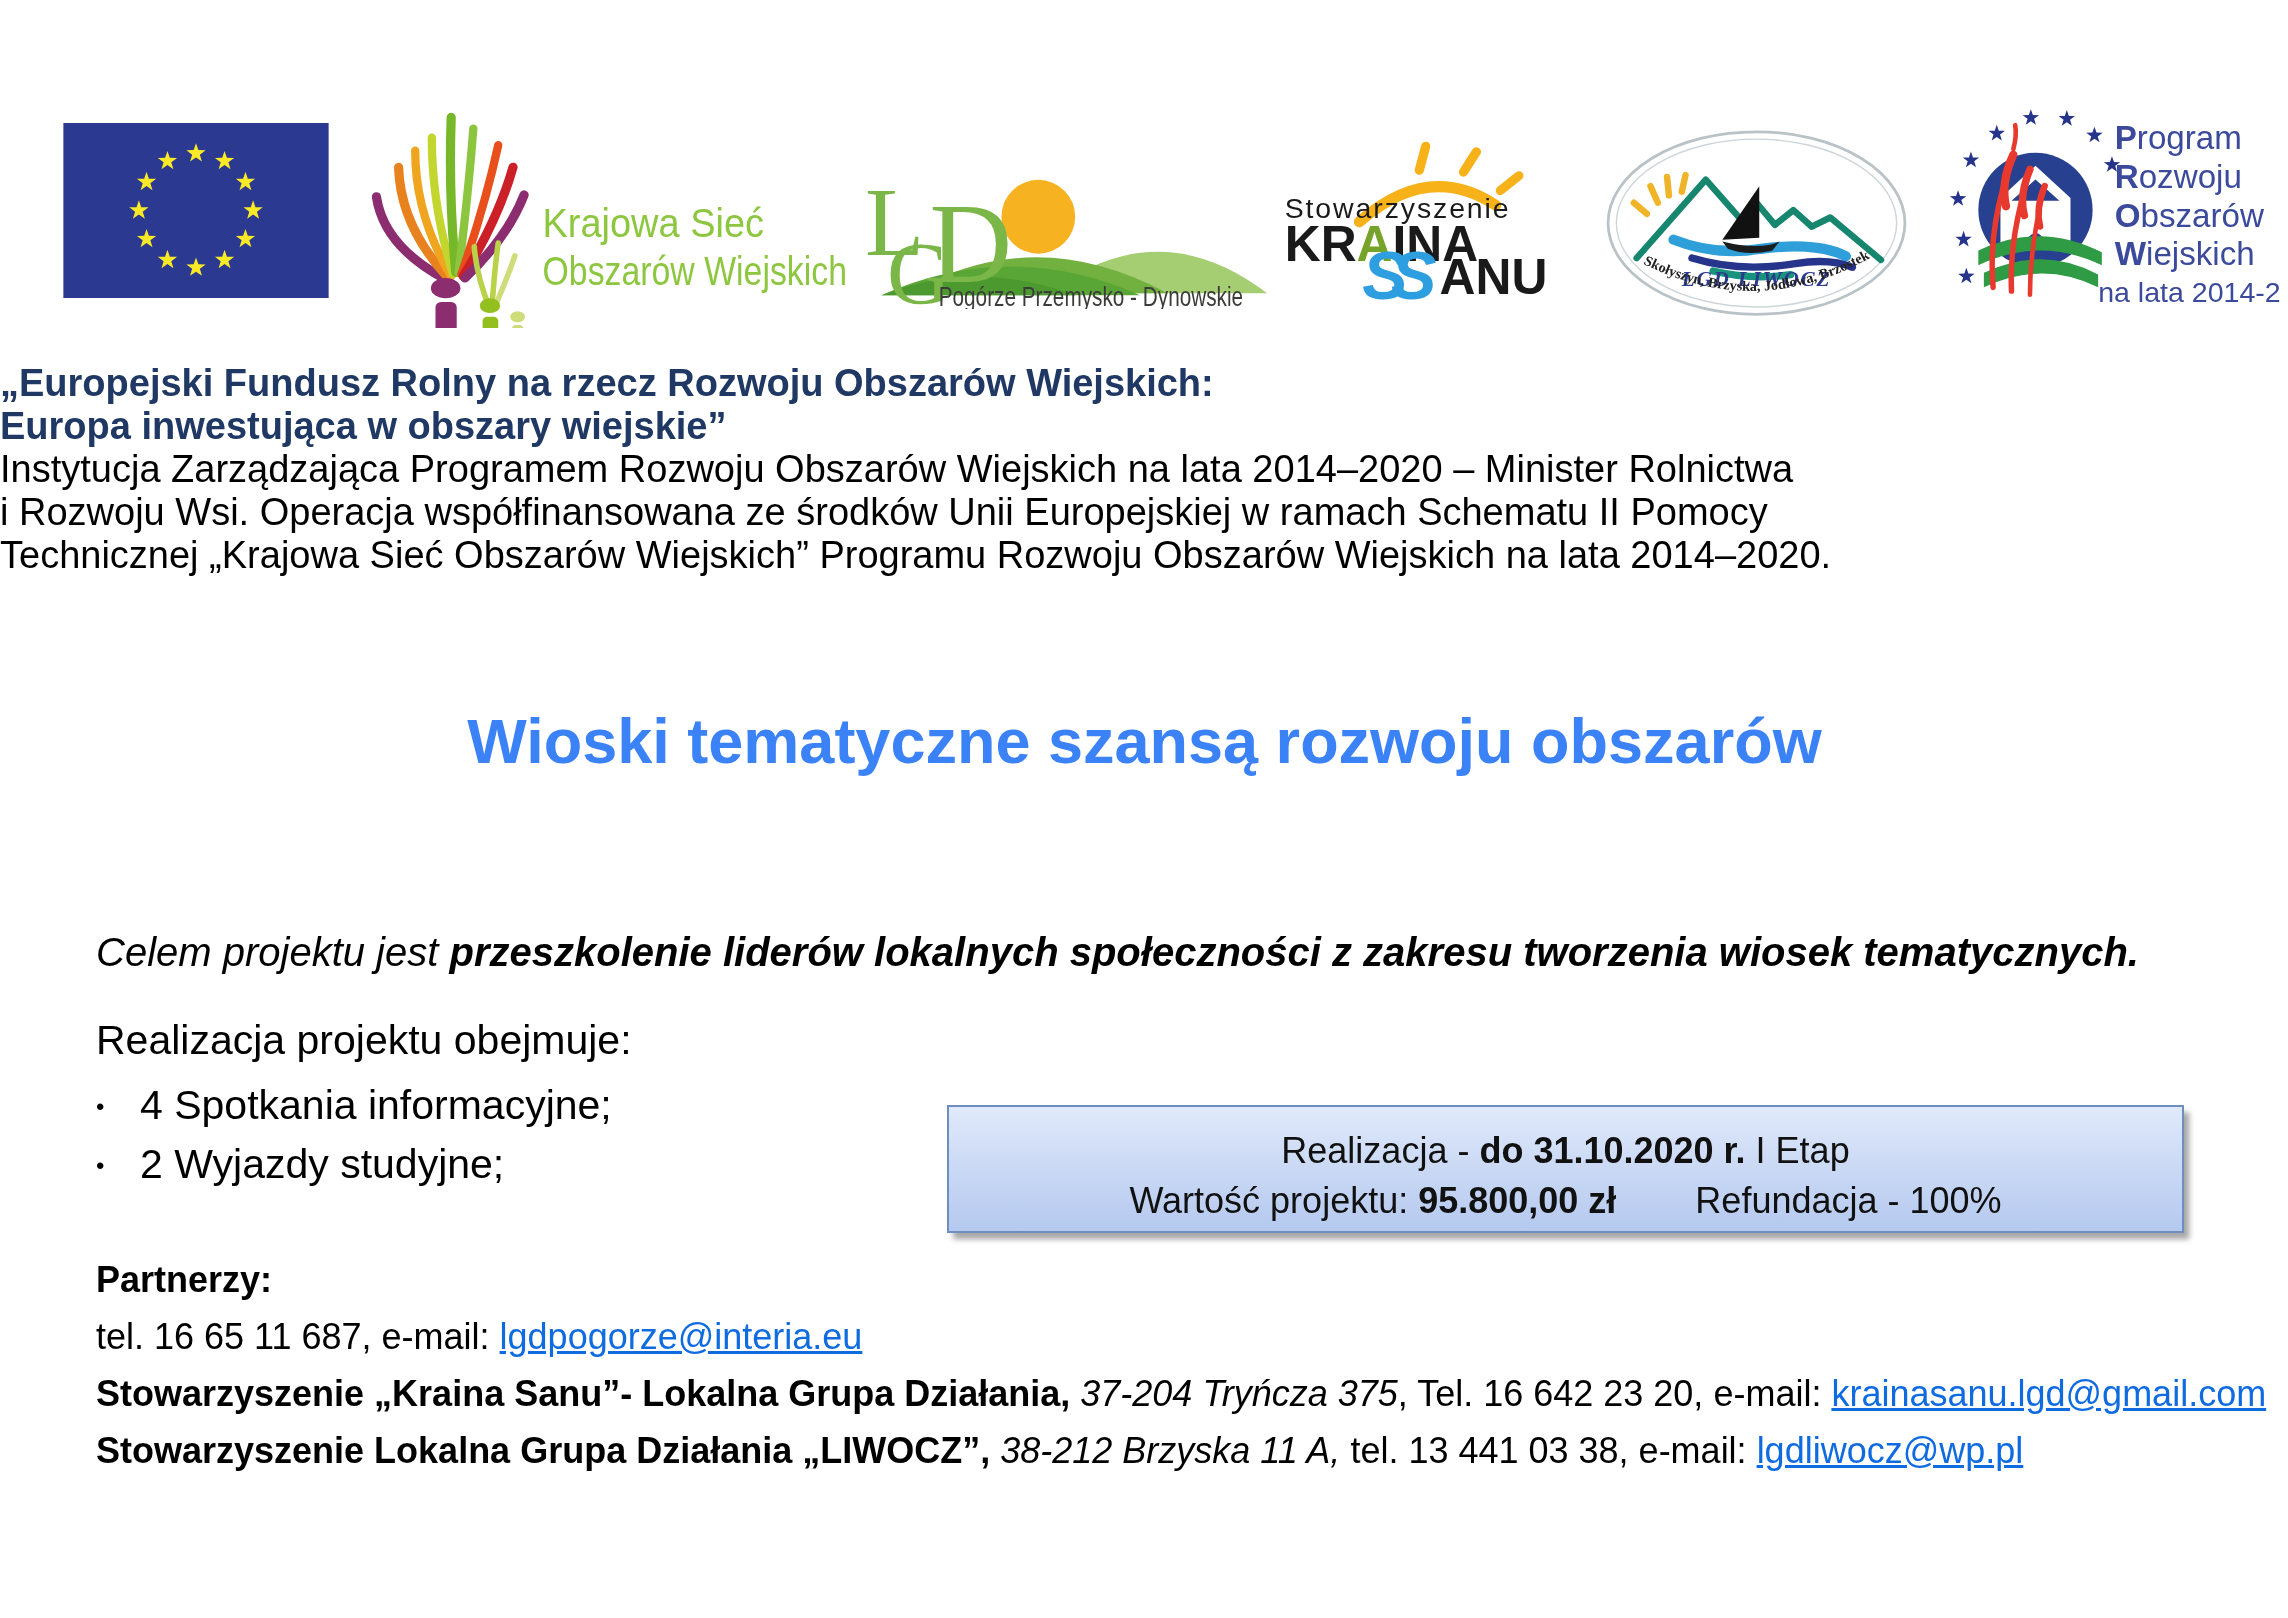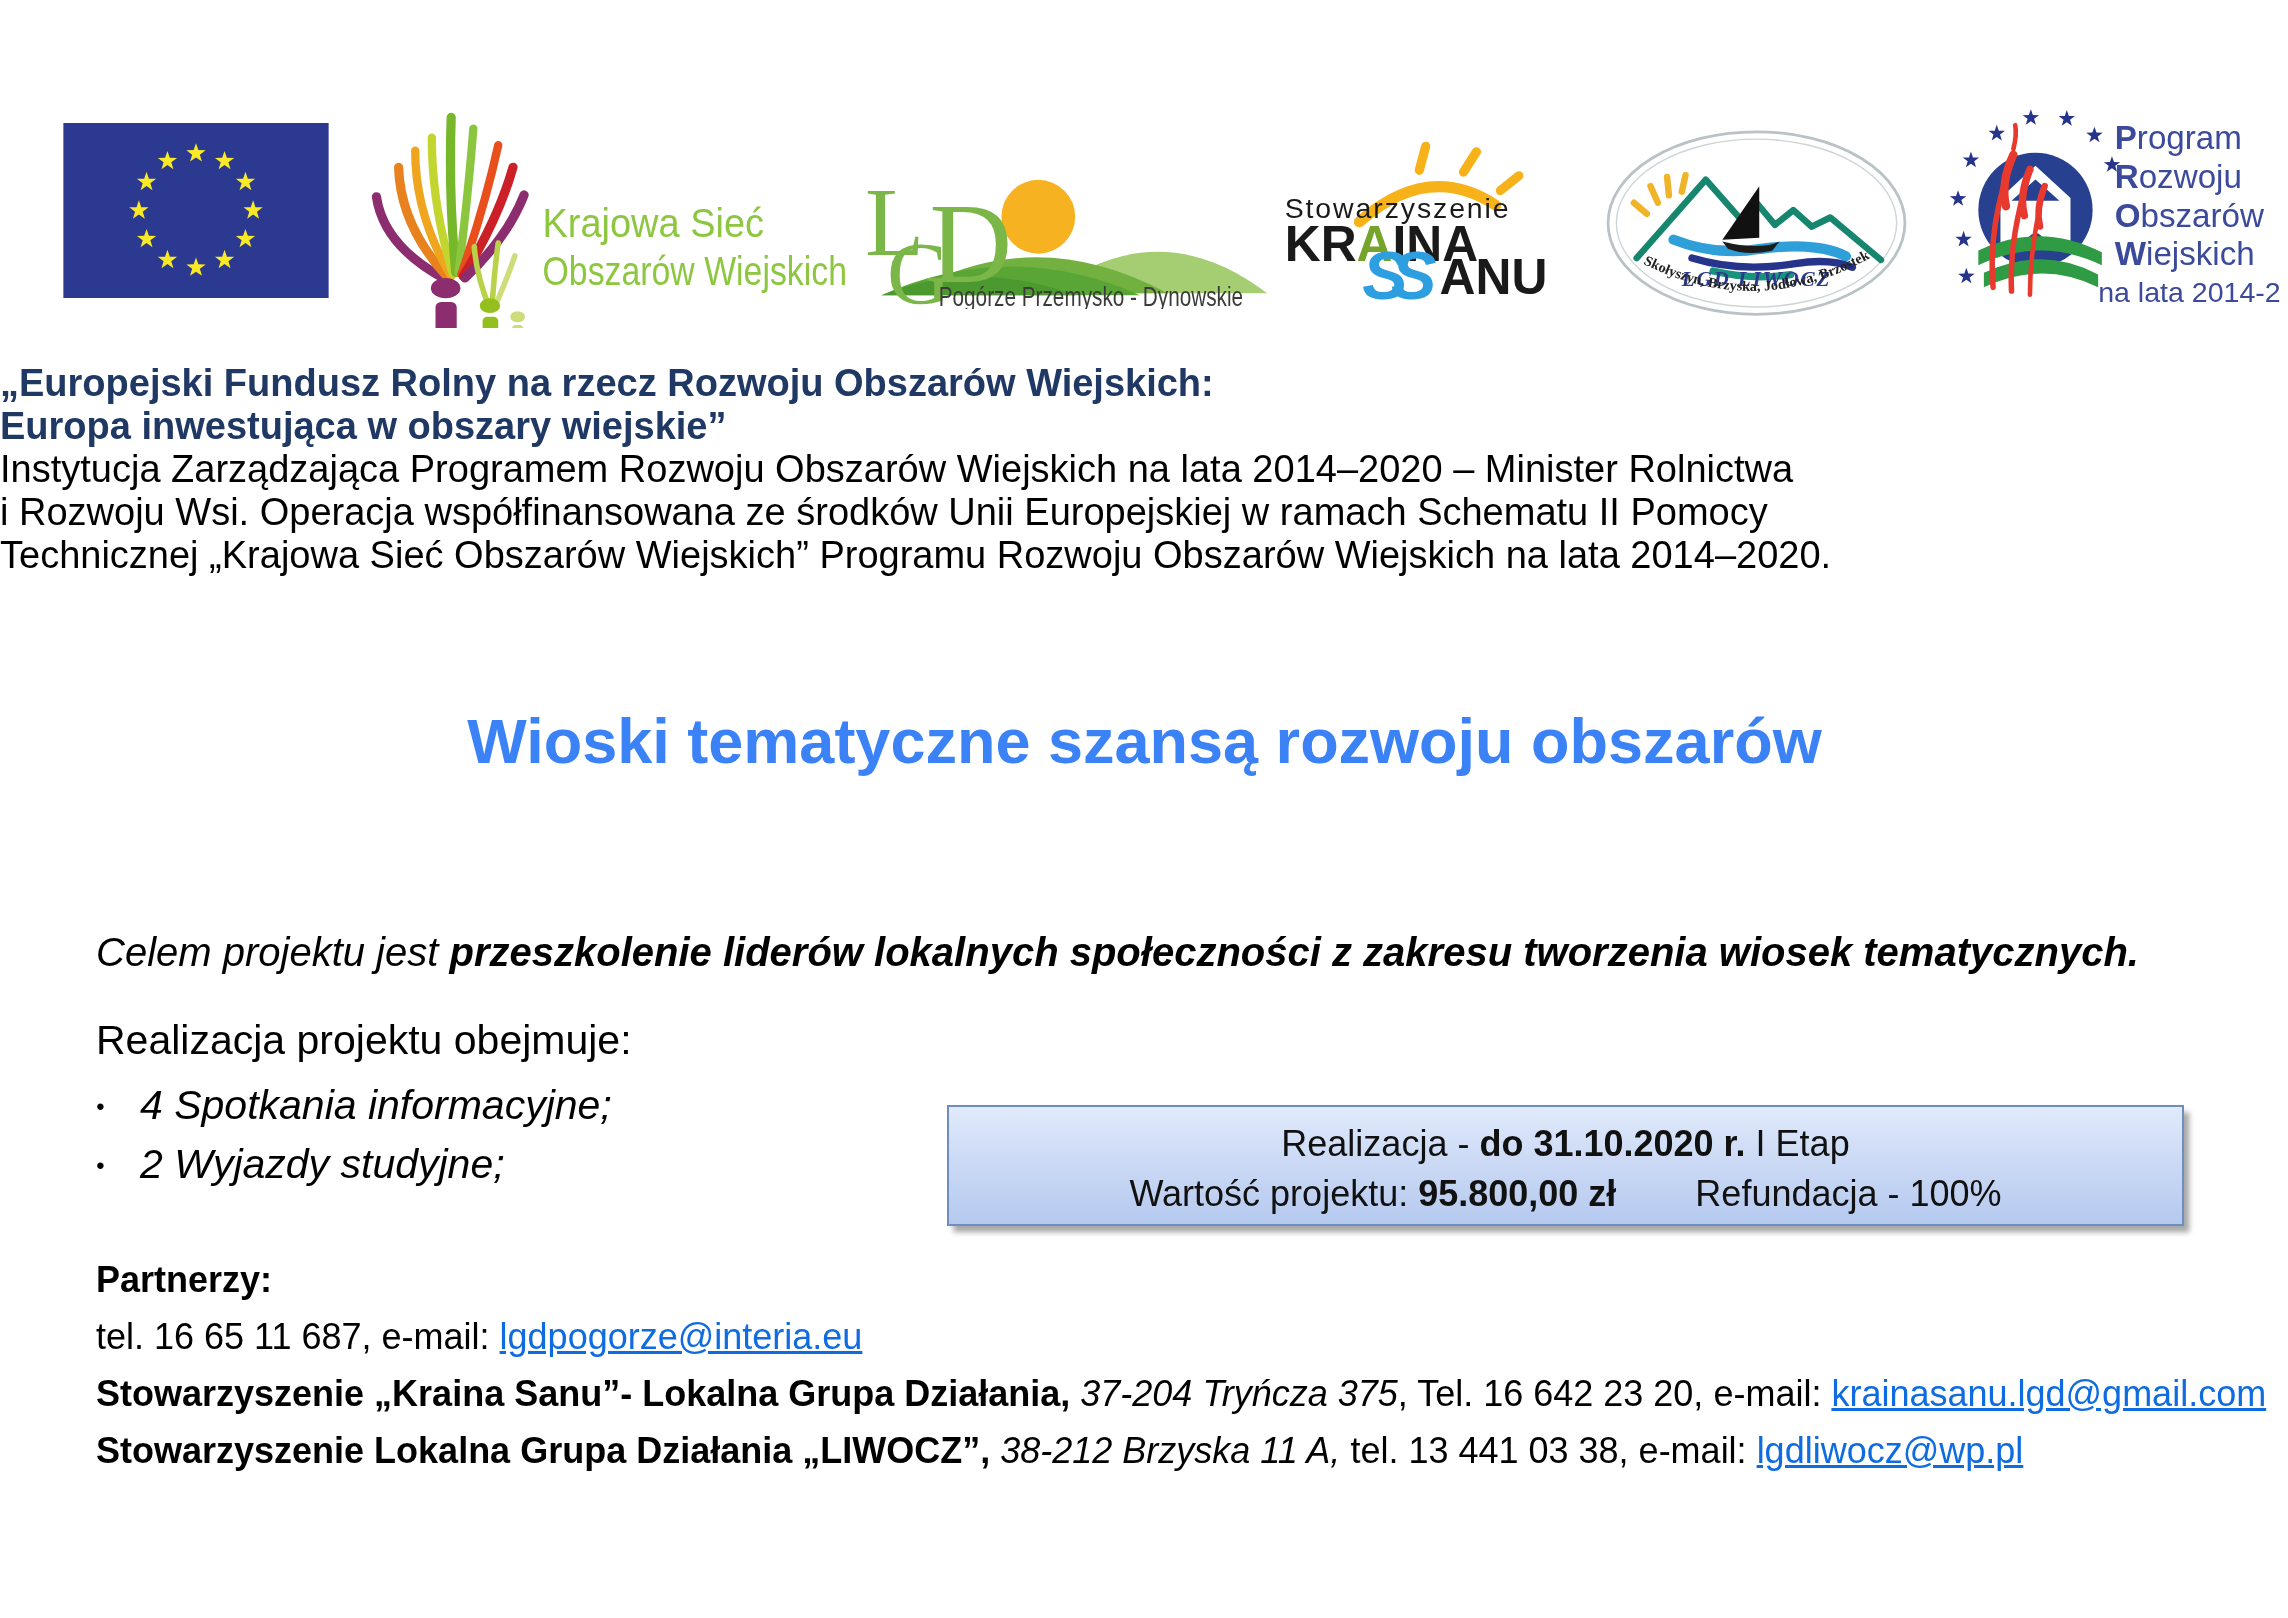--- a/index.html
+++ b/index.html
@@ -12,28 +12,28 @@
   .hdr .navy{color:#1f3864;font-weight:bold;}
   
   .main-title{position:absolute;left:0;width:100%;top:694px;text-align:center;
        color:#3b82f6;font-weight:bold;font-size:63px;line-height:95px;}
   
   .objective{position:absolute;left:96px;top:930px;font-size:40px;font-style:italic;}
   .objective .obj-bold{font-weight:bold;}
   
   .scope-h{position:absolute;left:96px;top:1017px;font-size:41px;}
   .scope-list{position:absolute;left:96px;top:1076px;font-size:41px;}
-  .scope-item{height:59px;line-height:59px;font-style:italic;}
+  .scope-item{height:59px;line-height:59px;}
   .scope-item .bullet{display:inline-block;width:44px;font-size:24px;vertical-align:3.7px;color:#000;}
   
   .infobox{position:absolute;left:947px;top:1105px;width:1233px;height:105px;
        border:2.8px solid #6e8ec0;
        background:linear-gradient(180deg,#e0eafb 0%,#ccdaf5 45%,#b5c9ef 100%);
        box-shadow:5.5px 6.5px 5.5px rgba(0,0,0,0.35);
-       text-align:center;font-size:36px;line-height:50px;padding-top:12px;color:#111;}
+       text-align:center;font-size:36px;line-height:50px;padding-top:19px;color:#111;}
   .infobox .gap{display:inline-block;width:79px;}
   
   .partners{position:absolute;left:96px;top:1251px;font-size:36px;line-height:57px;}
   .partners a{color:#0f6be0;text-decoration:underline;}
   .partners i{font-family:"Liberation Sans",sans-serif;}
   b,strong{font-weight:bold;}
 </style>
 </head>
 <body>
 

